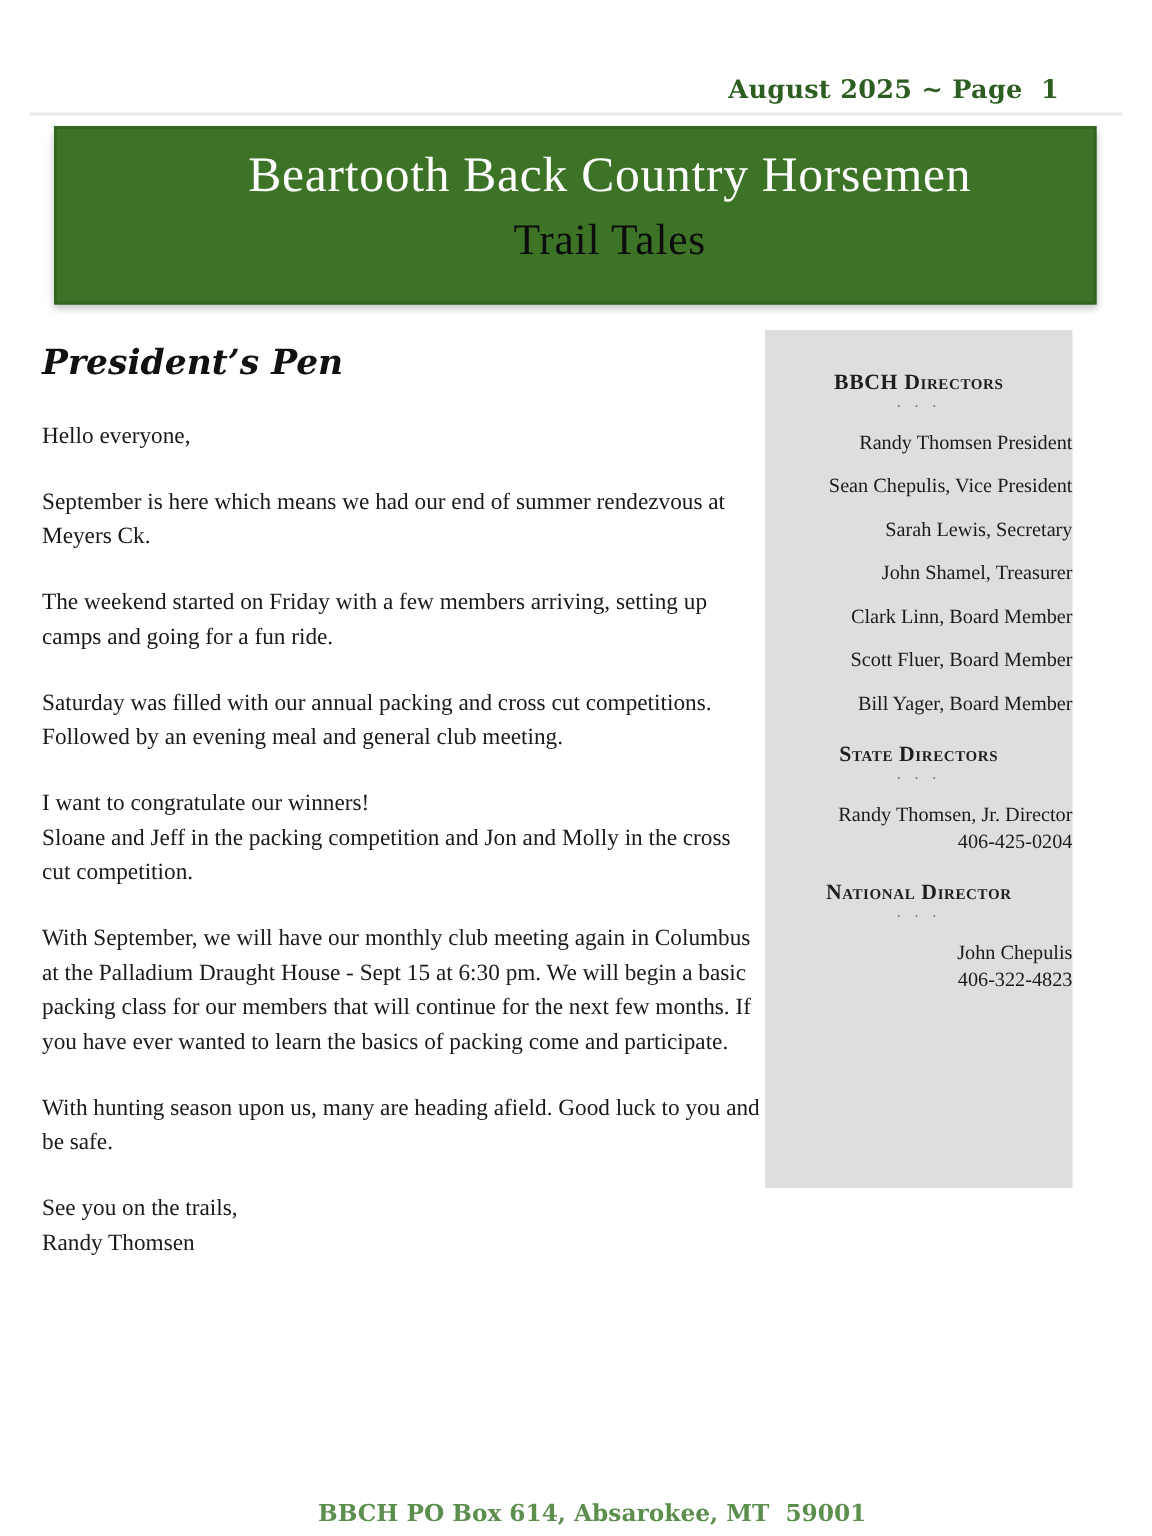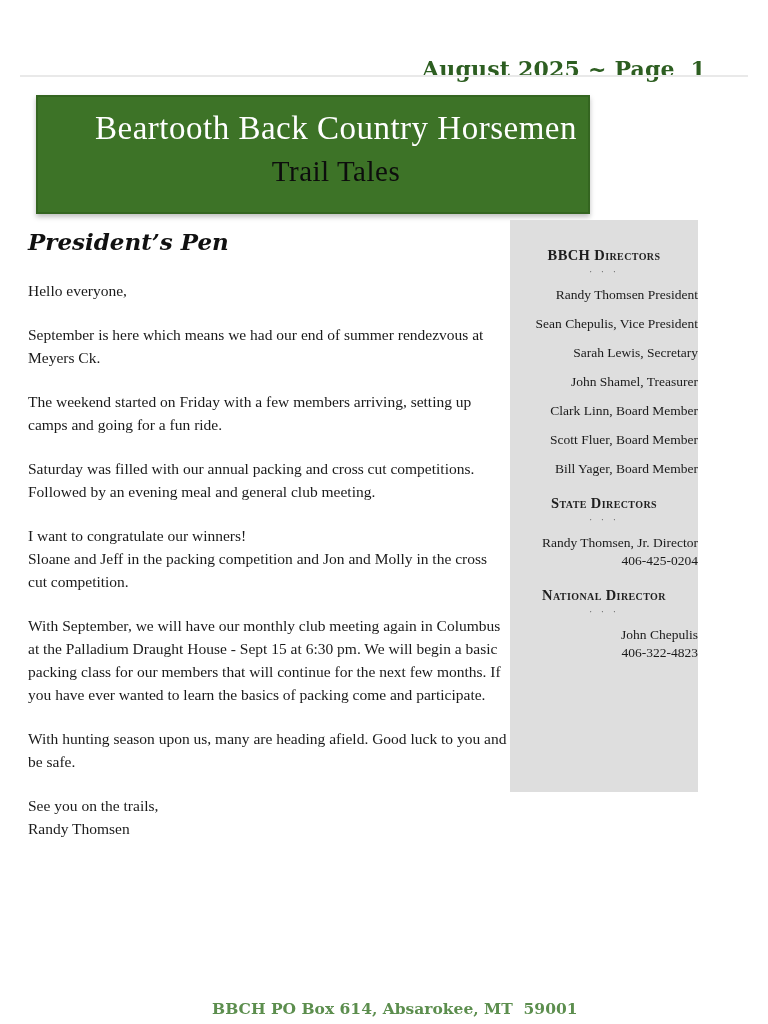--- a/index.html
+++ b/index.html
@@ -16,39 +16,39 @@
     background: #ffffff;
     overflow: hidden;
   }
   
   .page-header {
     position: absolute;
     top: 30px;
     right: 62px;
     font-family: "DejaVu Serif", serif;
     font-weight: bold;
-    font-size: 22px;
+    font-size: 17px;
     color: #2d5e21;
     white-space: pre-wrap;
     letter-spacing: 0.2px;
   }
   .header-rule {
     position: absolute;
     top: 75px;
     left: 20px;
     width: 728px;
     height: 2px;
     background: #e9e9e9;
   }
   
   .banner {
     position: absolute;
     left: 36px;
-    top: 95px;
-    width: 554px;
+    top: 84px;
+    width: 695px;
     height: 119px;
     box-sizing: border-box;
     background: #3d7327;
     border: 2px solid #346520;
     box-shadow: 0 3px 5px rgba(0,0,0,0.25);
     text-align: center;
     padding-left: 46px;
   }
   .banner-title {
     margin-top: 13px;
@@ -81,21 +81,21 @@
     margin: 0 0 21px 0;
     font-size: 15.5px;
     line-height: 23px;
     white-space: pre-line;
   }
   
   .sidebar {
     position: absolute;
     left: 510px;
     top: 220px;
-    width: 188px;
+    width: 205px;
     height: 572px;
     box-sizing: border-box;
     background: #dedede;
     padding-top: 27px;
     text-align: center;
   }
   .sb-heading {
     font-variant: small-caps;
     font-weight: bold;
     font-size: 14.5px;

